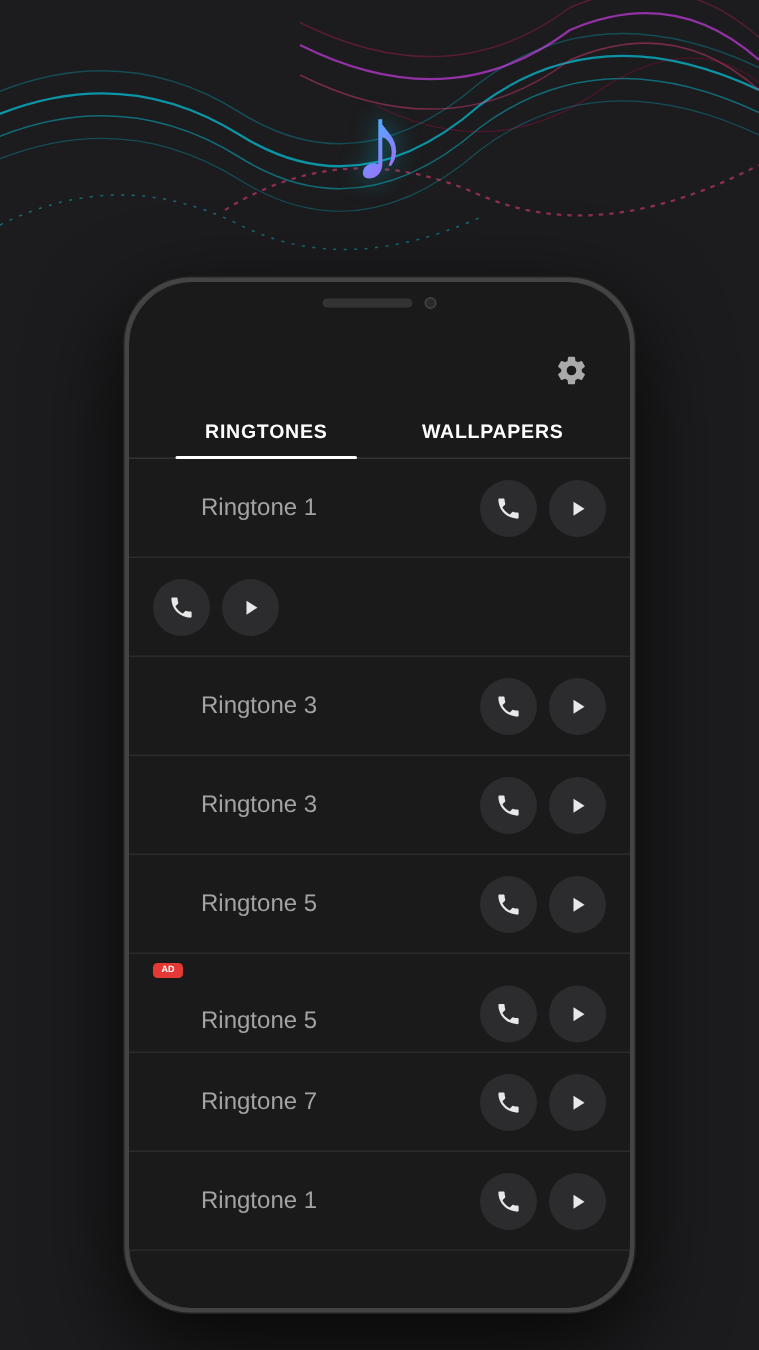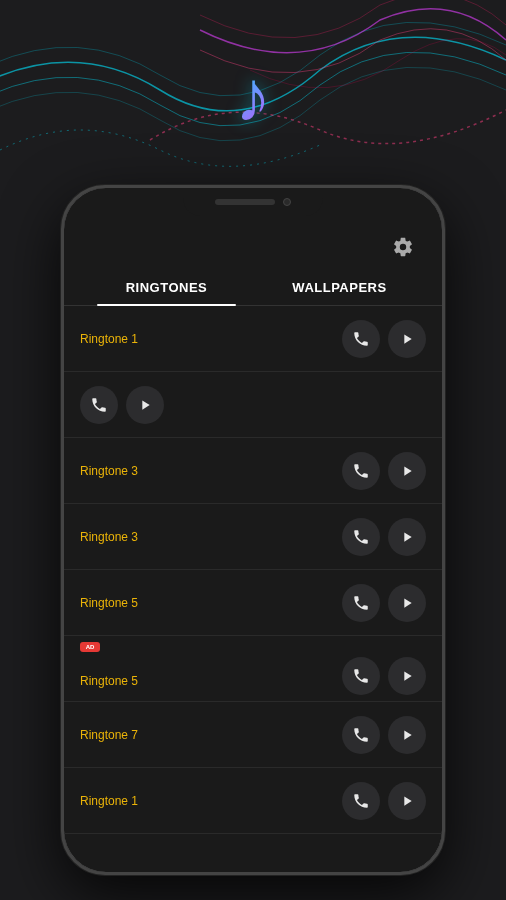--- a/index.html
+++ b/index.html
@@ -43,21 +43,21 @@
       -webkit-text-fill-color: transparent;
       z-index: 10;
       filter: drop-shadow(0 0 8px rgba(0,229,255,0.5));
     }
 
     .phone-wrapper {
       position: absolute;
       top: 185px;
       left: 50%;
       transform: translateX(-50%);
-      width: 384px;
+      width: 340px;
       height: 690px;
       background: #2a2a2c;
       border-radius: 44px;
       border: 3px solid #444;
       box-shadow:
         0 0 0 1px #222,
         inset 0 0 0 2px #555,
         0 20px 60px rgba(0,0,0,0.8);
       overflow: hidden;
     }
@@ -167,23 +167,24 @@
       display: flex;
       align-items: center;
       padding: 0 16px;
       height: 66px;
       border-bottom: 1px solid #2a2a2a;
       position: relative;
     }
 
     .ringtone-name {
       flex: 1;
-      font-size: 12px;
-      color: #eab308;
+      font-size: 16px;
+      color: #a3a3a3;
       font-weight: 400;
+      margin-left: 32px;
     }
 
     .ad-badge {
       position: absolute;
       top: 6px;
       left: 16px;
       width: 20px;
       height: 10px;
       background: #e53935;
       border-radius: 3px;

